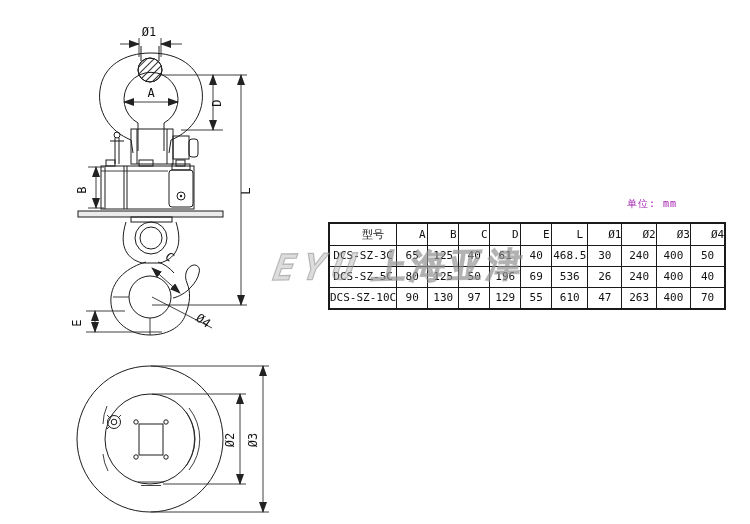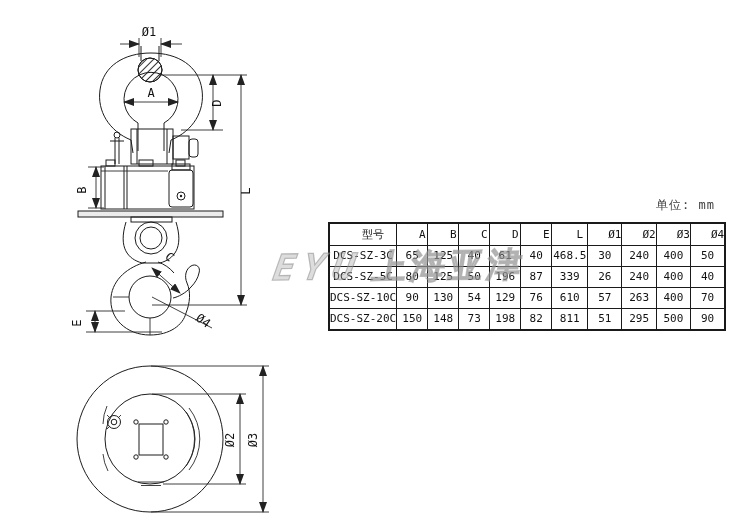--- a/index.html
+++ b/index.html
@@ -22,21 +22,21 @@
     text-align:center;vertical-align:middle;
     padding:0;height:20px;line-height:20px;white-space:nowrap;overflow:hidden;
   }
   #spec-table{border:2px solid #1a1a1a;}
   #spec-table th{height:21px;padding-left:20px;}
   #spec-table col.c-model{width:64px;}
   #spec-table col.c-sm{width:31px;}
   #spec-table col.c-L{width:36px;}
 
   
-  #unit-label{position:absolute;left:656px;top:197px;font-size:12px;color:#404040;letter-spacing:1px;}
+  #unit-label{position:absolute;left:627px;top:197px;font-size:10px;color:#a21caf;letter-spacing:1px;}
 
   
   #watermark{
     position:absolute;left:274px;top:246px;z-index:5;pointer-events:none;
     font-size:36px;line-height:40px;white-space:nowrap;
     transform:skewX(-10deg) rotate(-1deg);
     color:rgba(165,165,165,0.38);
     -webkit-text-stroke:1.2px rgba(140,140,140,0.55);
     font-weight:bold;
   }
@@ -253,53 +253,40 @@
           <td>240</td>
           <td>400</td>
           <td>50</td>
         </tr>
         <tr>
           <td>DCS-SZ-5C</td>
           <td>80</td>
           <td>125</td>
           <td>50</td>
           <td>196</td>
-          <td>87</td>
-          <td>339</td>
+          <td>69</td>
+          <td>536</td>
           <td>26</td>
           <td>240</td>
           <td>400</td>
           <td>40</td>
         </tr>
         <tr>
           <td>DCS-SZ-10C</td>
           <td>90</td>
           <td>130</td>
-          <td>54</td>
+          <td>97</td>
           <td>129</td>
-          <td>76</td>
+          <td>55</td>
           <td>610</td>
-          <td>57</td>
+          <td>47</td>
           <td>263</td>
           <td>400</td>
           <td>70</td>
         </tr>
-        <tr>
-          <td>DCS-SZ-20C</td>
-          <td>150</td>
-          <td>148</td>
-          <td>73</td>
-          <td>198</td>
-          <td>82</td>
-          <td>811</td>
-          <td>51</td>
-          <td>295</td>
-          <td>500</td>
-          <td>90</td>
-        </tr>
       </tbody>
   </table>
 
   <div id="watermark">
     <span class="latin">EYU</span><span class="cjk">上海亚津</span>
   </div>
 
 </div>
 
 </body></html>

